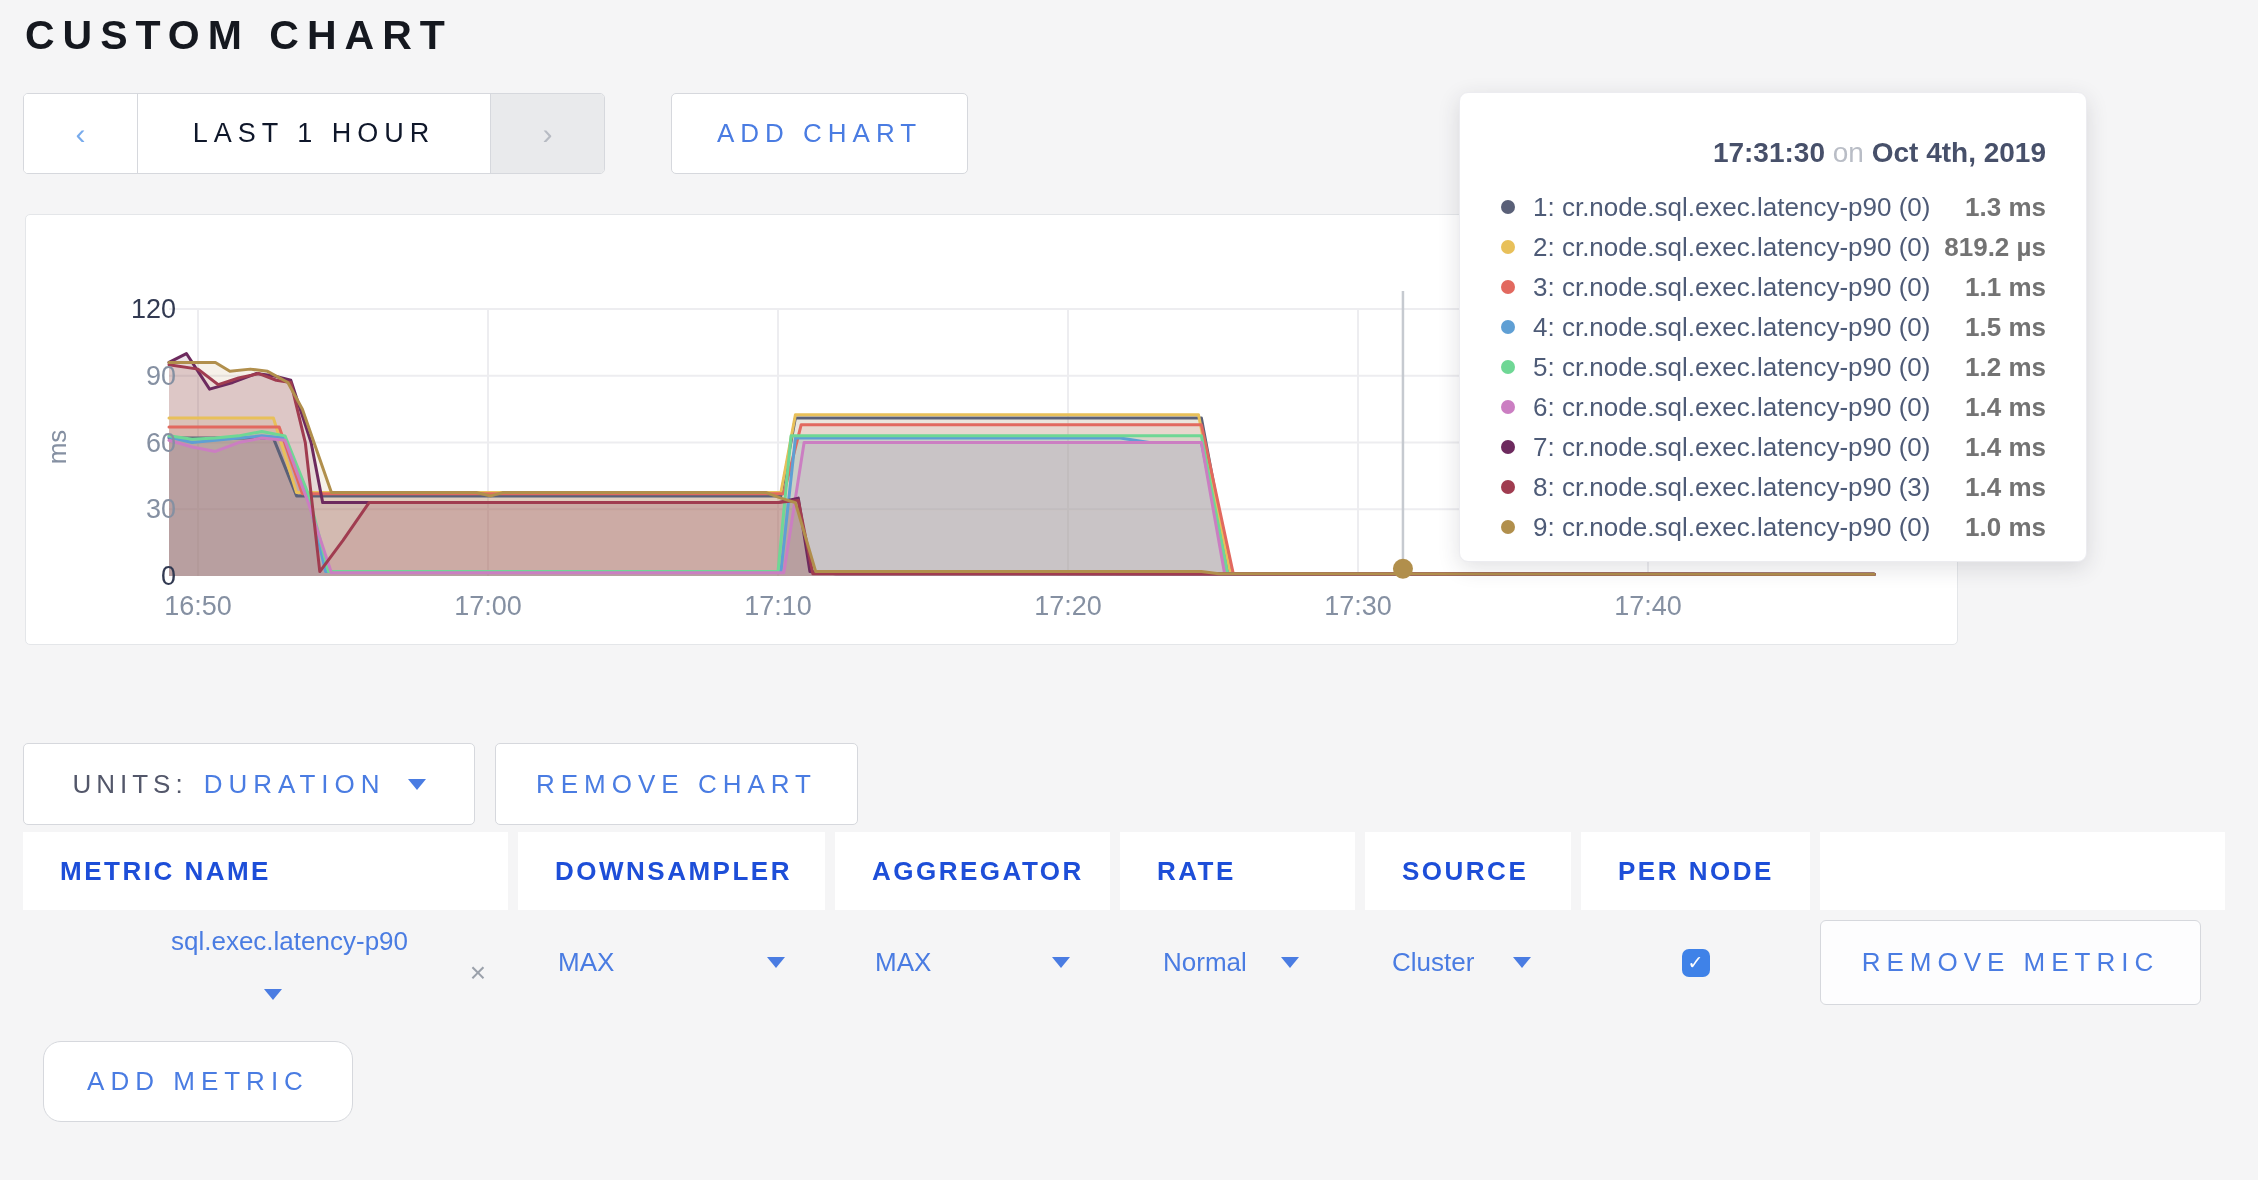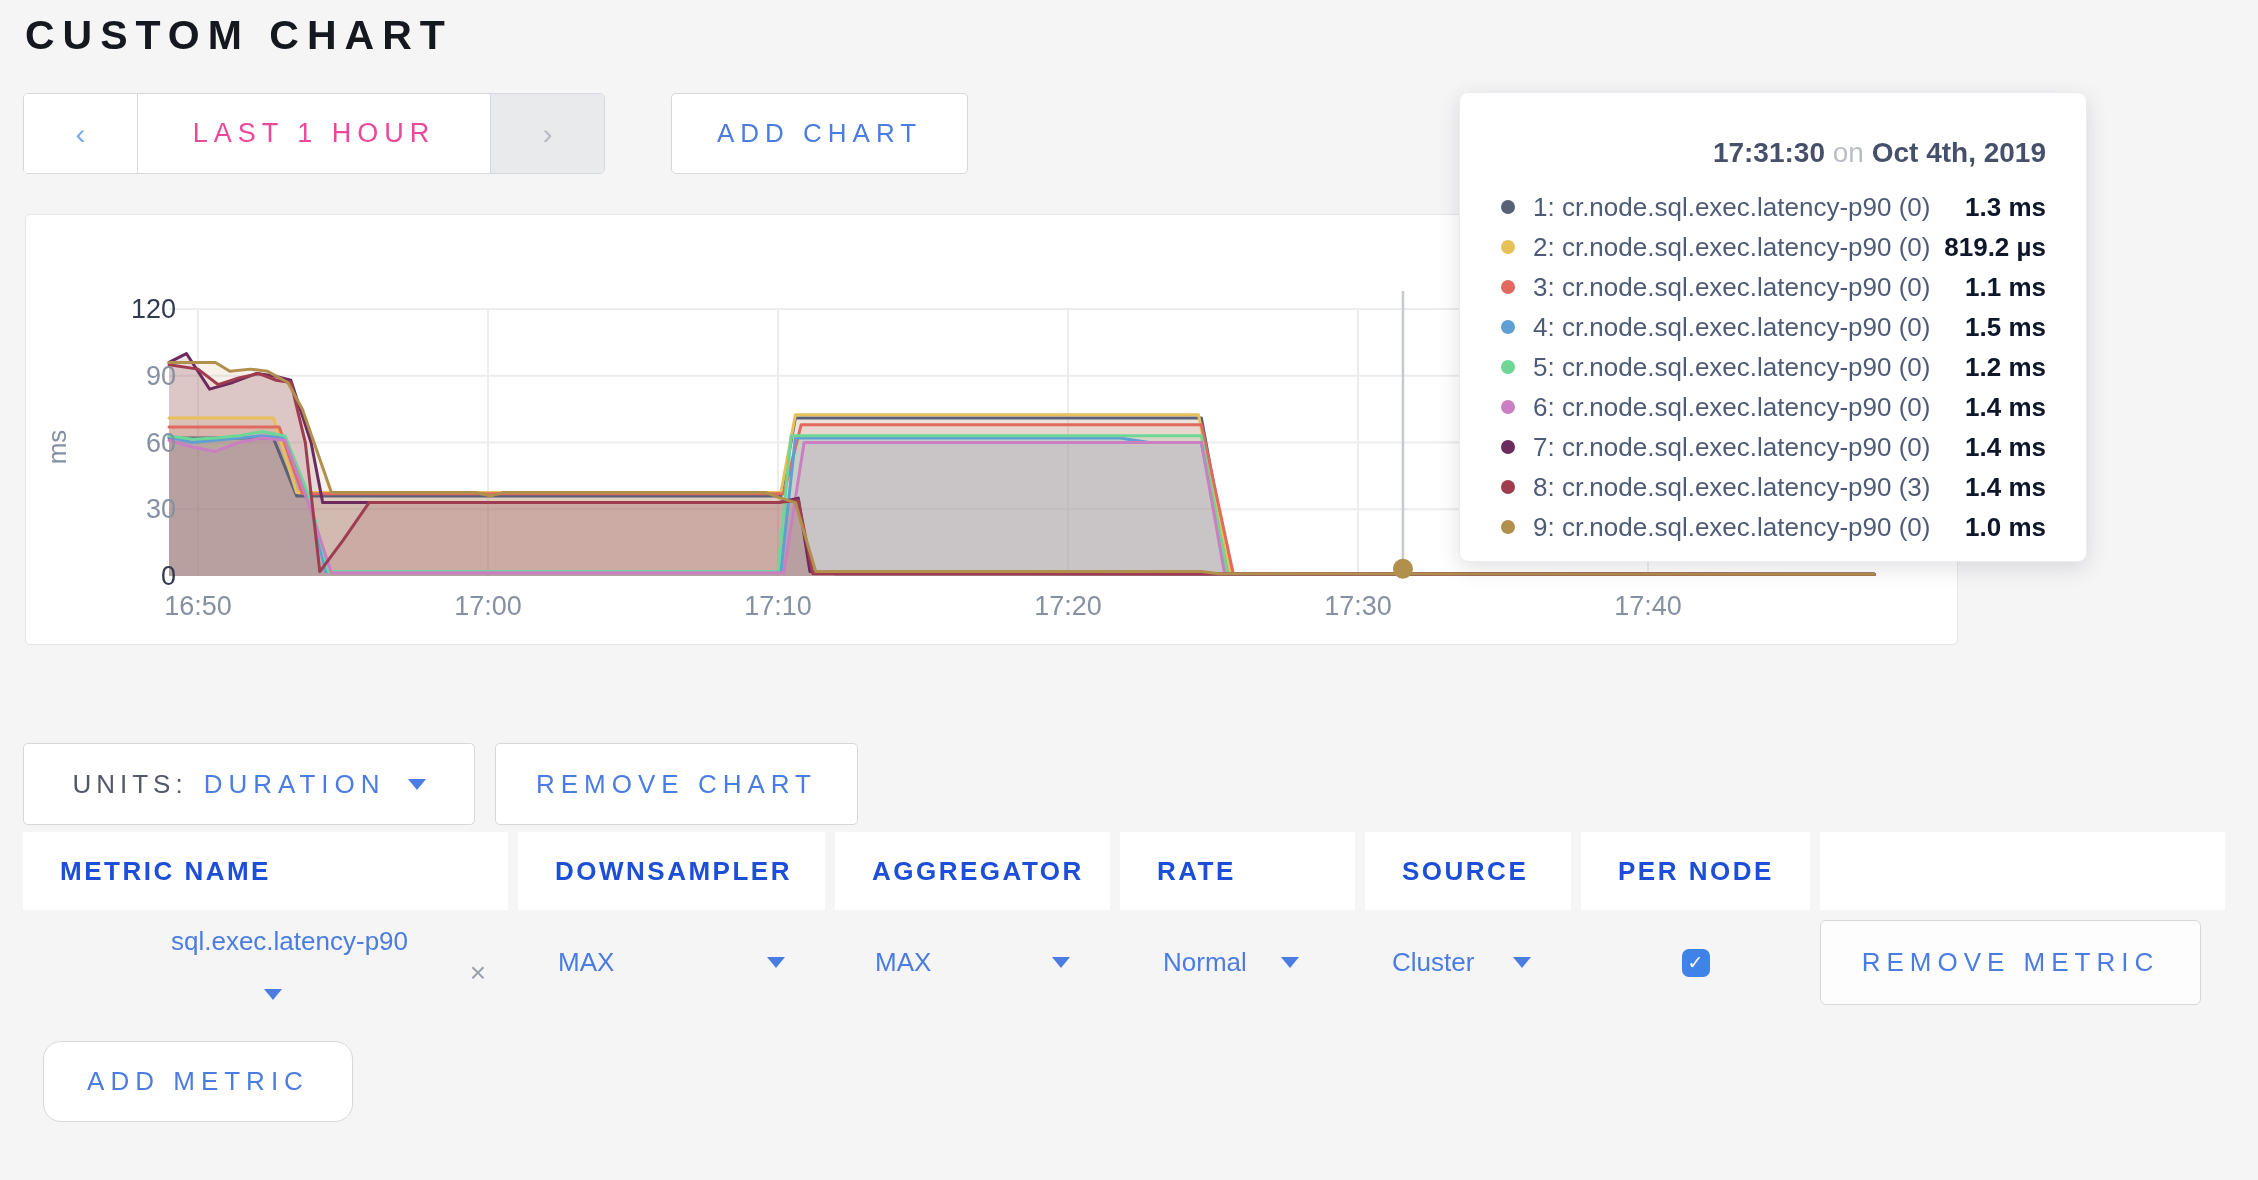--- a/index.html
+++ b/index.html
@@ -25,21 +25,21 @@
     border: 1px solid #d6d8dd; border-radius: 5px; overflow: hidden; background: #fff;
   }
   .ts-btn {
     width: 114px; display: flex; align-items: center; justify-content: center;
     font-size: 30px; cursor: pointer; background: #fff;
   }
   .ts-prev { border-right: 1px solid #d6d8dd; color: #78abec; }
   .ts-next { border-left: 1px solid #d6d8dd; color: #b7bbc3; background: #e9eaec; }
   .ts-label {
     flex: 1; display: flex; align-items: center; justify-content: center;
-    color: #ec4899; font-size: 27px; letter-spacing: 6px; font-weight: 400; cursor: pointer;
+    color: #0f172a; font-size: 27px; letter-spacing: 6px; font-weight: 400; cursor: pointer;
   }
   .btn {
     background: #fff; border: 1px solid #d6d8dd; border-radius: 5px;
     color: #4a7ce2; font-size: 26px; letter-spacing: 6px;
     display: flex; align-items: center; justify-content: center; cursor: pointer;
   }
   .add-chart-btn { width: 297px; height: 81px; margin-left: 66px; }
   
   .chart-card {
     margin: 40px 0 0 25px; width: 1933px; height: 431px;
@@ -53,21 +53,21 @@
     position: absolute; left: 1459px; top: 92px; width: 628px; height: 470px;
     background: #fff; border: 1px solid #ececf0; border-radius: 9px;
     box-shadow: 0 6px 22px rgba(40,45,60,0.14);
     padding: 36px 40px 0 41px; z-index: 10; text-align: right;
   }
   .tt-header { font-size: 28px; color: #47506a; font-weight: 700; margin: 8px 0 18px 0; }
   .tt-on { color: #b9bdc6; font-weight: 400; }
   .tt-row { display: flex; align-items: center; height: 40px; }
   .tt-dot { width: 14px; height: 14px; border-radius: 50%; flex: 0 0 auto; }
   .tt-label { margin-left: 18px; font-size: 26px; color: #4e5b77; }
-  .tt-value { margin-left: auto; font-size: 26px; color: #0f172a; font-weight: 700; }
+  .tt-value { margin-left: auto; font-size: 26px; color: #737373; font-weight: 700; }
   
   .units-row { margin: 98px 0 0 23px; display: flex; gap: 20px; height: 82px; }
   .units-btn { width: 452px; gap: 16px; align-items: center; }
   .units-prefix { color: #53576a; letter-spacing: 5px; }
   .remove-chart-btn { width: 363px; }
   .caret {
     width: 0; height: 0; display: inline-block;
     border-left: 9px solid transparent; border-right: 9px solid transparent;
     border-top: 11px solid #4a7ce2; margin-left: 6px;
   }

